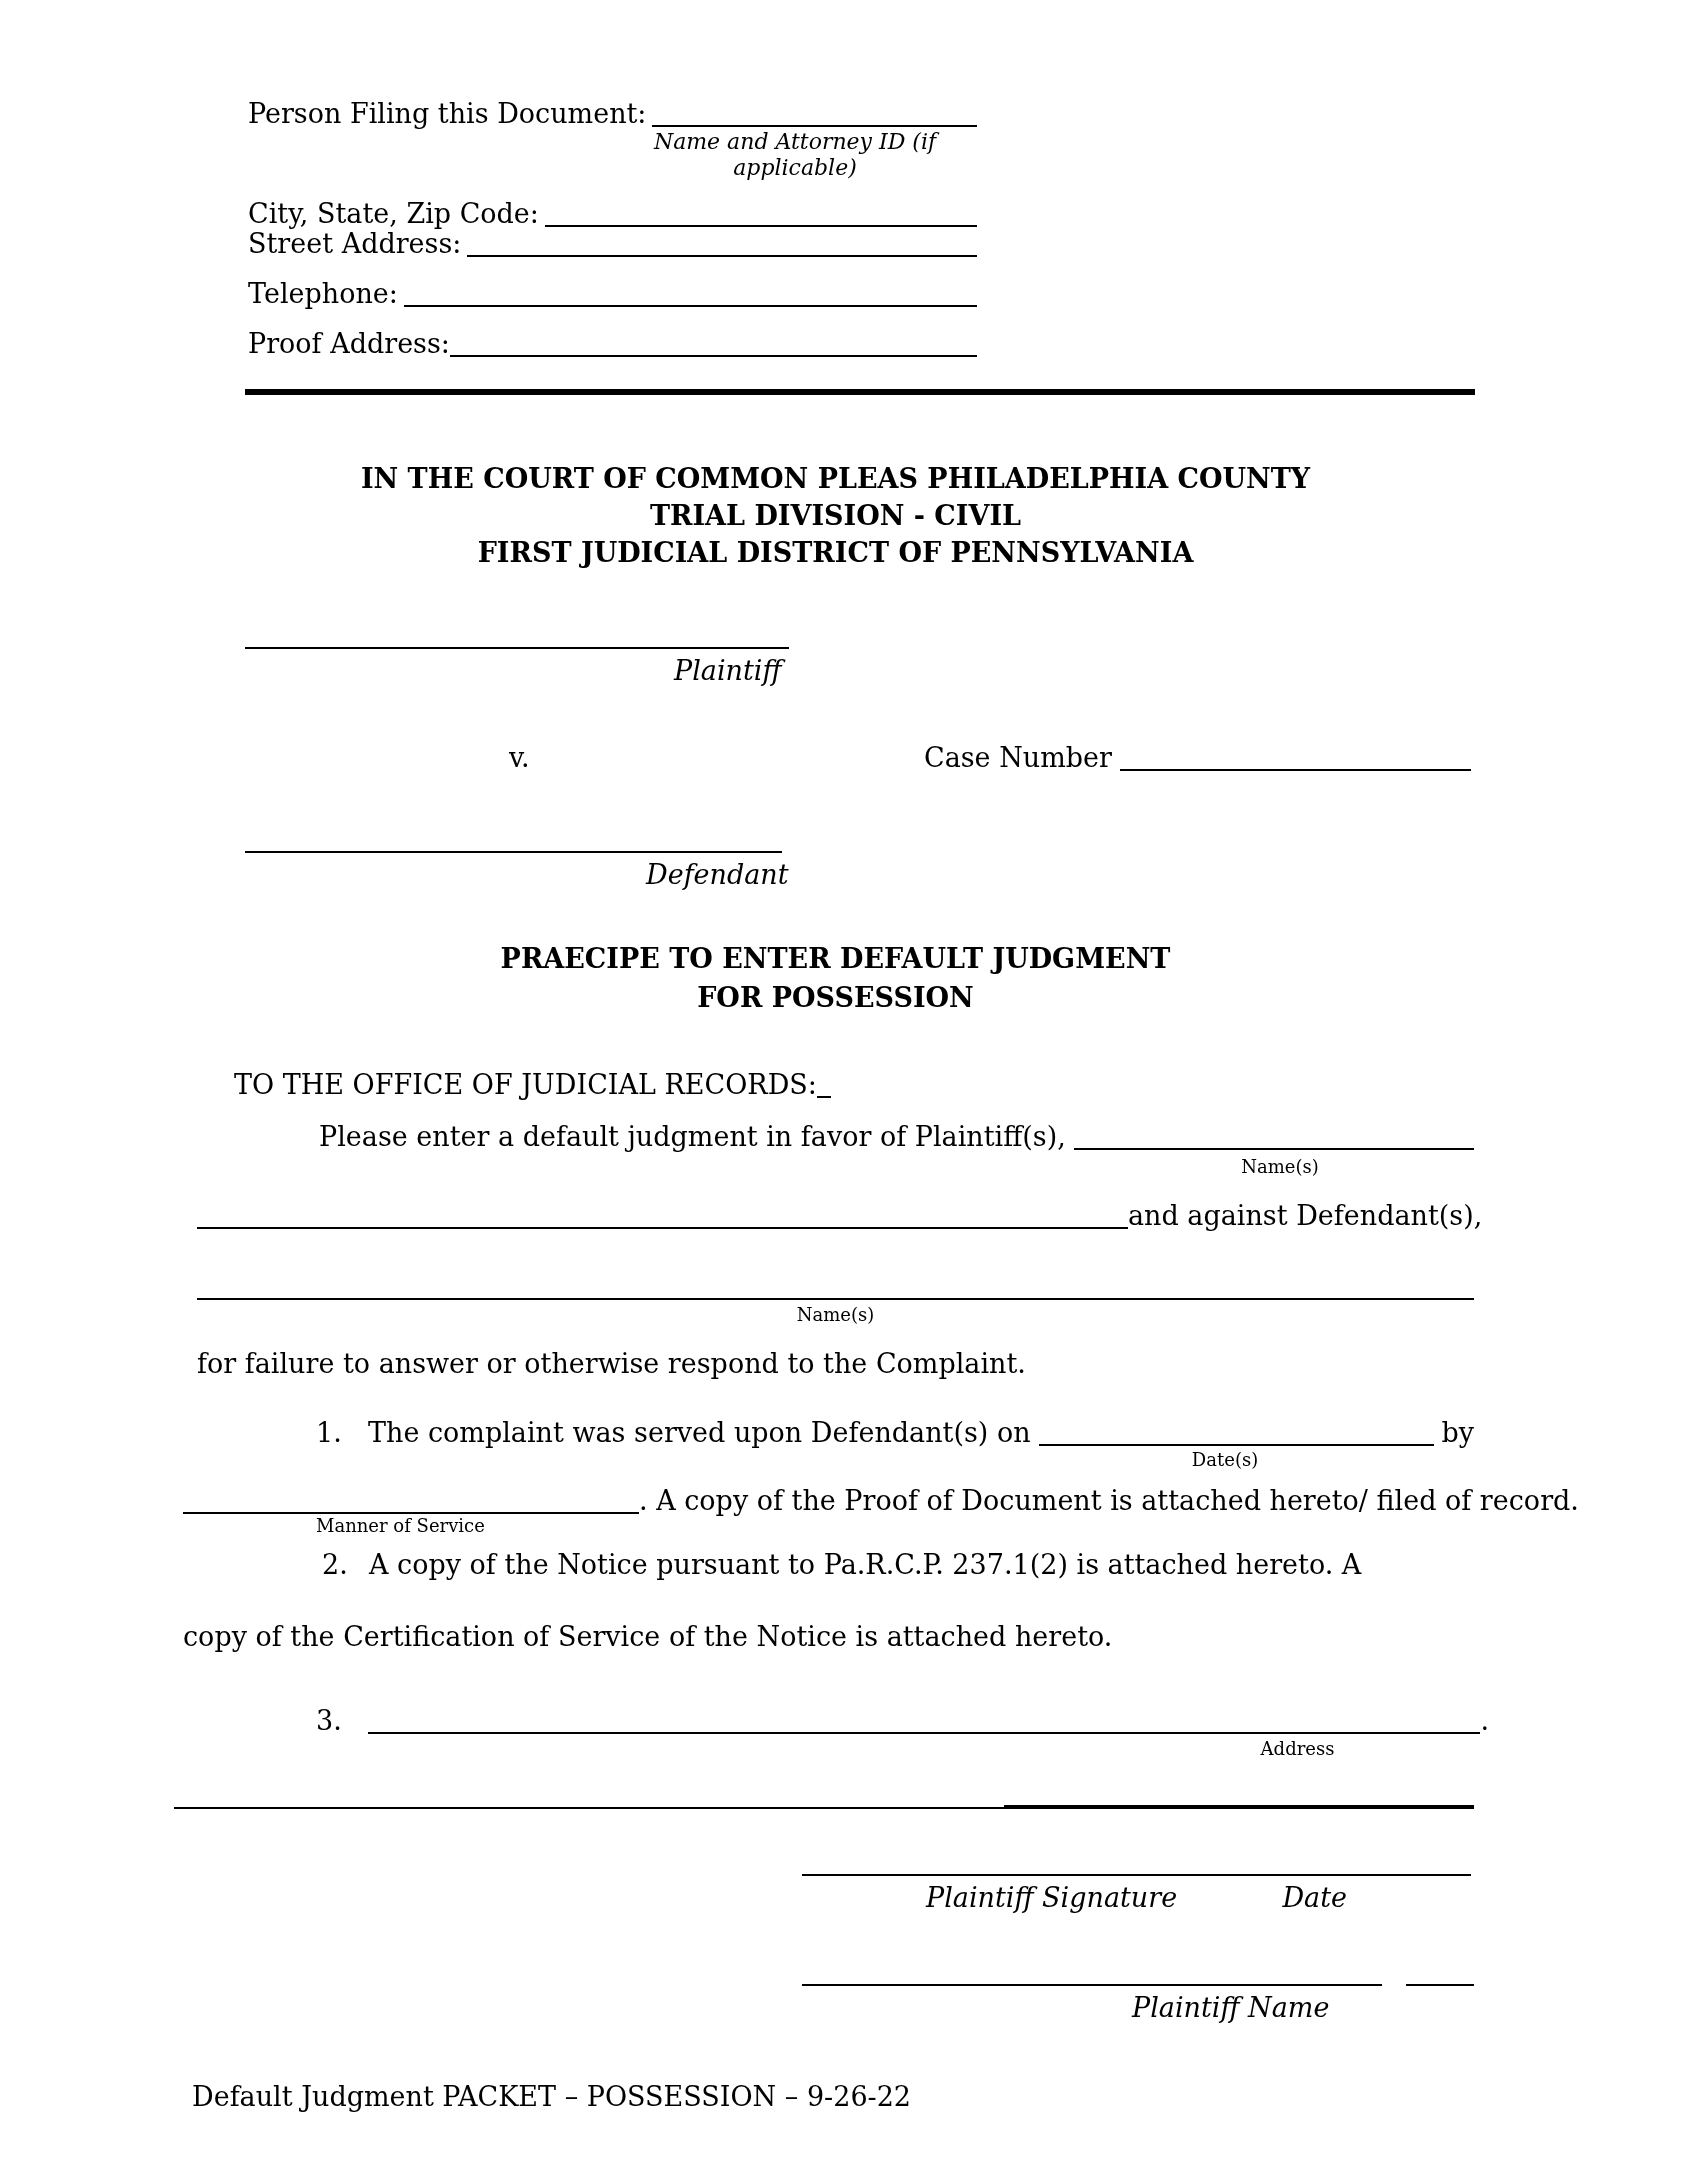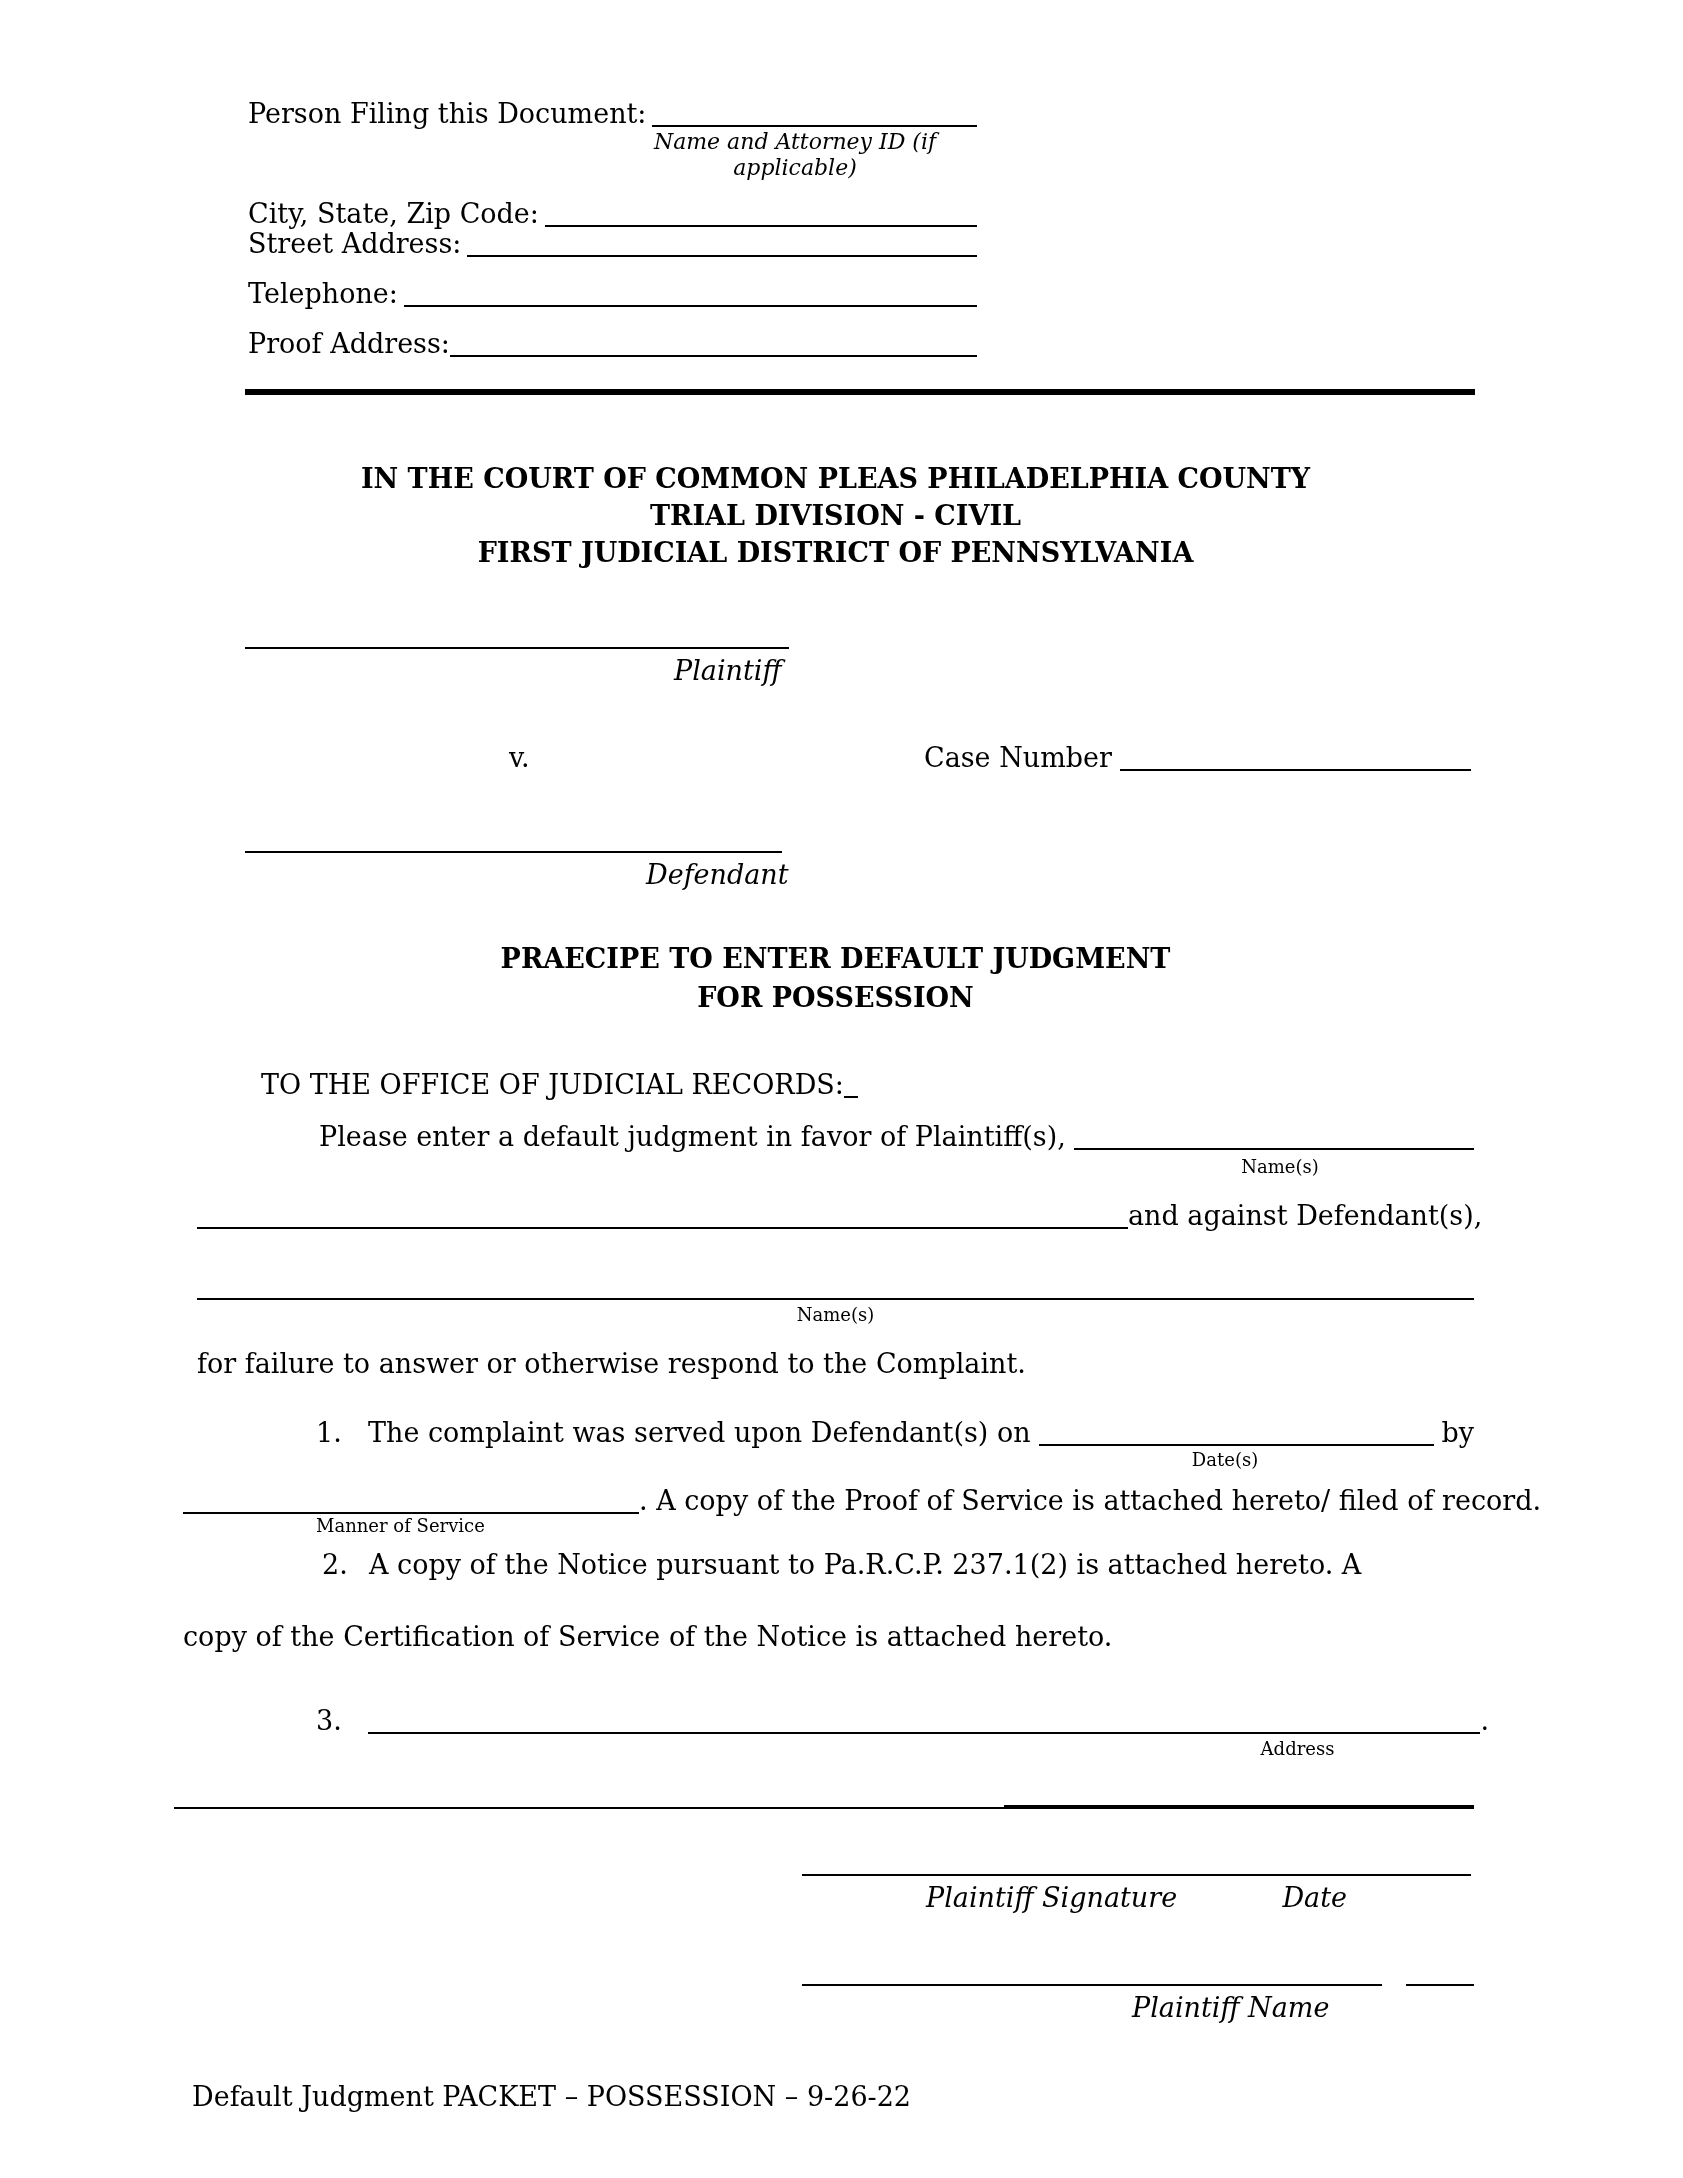--- a/index.html
+++ b/index.html
@@ -100,21 +100,21 @@
   </div>
 
   <div class="hline" style="left:245px;top:851px;width:537px;"></div>
   <div class="abs it" style="left:646px;top:857px;">Defendant</div>
 
   <div class="heading" style="left:197px;top:939px;width:1277px;line-height:39px;">
     <div>PRAECIPE TO ENTER DEFAULT JUDGMENT</div>
     <div>FOR POSSESSION</div>
   </div>
 
-  <div class="abs row" style="left:261px;top:1067px;">
+  <div class="abs row" style="left:234px;top:1067px;">
     <span class="nowrap">TO THE OFFICE OF JUDICIAL RECORDS:</span>
     <span class="blank" style="width:14px;"></span>
   </div>
 
   <div class="abs row" style="left:319px;top:1119px;width:1155px;">
     <span class="nowrap">Please enter a default judgment in favor of Plaintiff(s),</span>
     <span class="blank grow" style="margin-left:8px;"></span>
   </div>
   <div class="hint" style="left:1089px;top:1154px;width:382px;">Name(s)</div>
 
@@ -131,21 +131,21 @@
   <div class="abs row" style="left:316px;top:1415px;width:1158px;">
     <span style="flex:0 0 52px;">1.</span>
     <span class="nowrap">The complaint was served upon Defendant(s) on</span>
     <span class="blank grow" style="margin-left:8px;"></span>
     <span class="nowrap" style="margin-left:7px;">by</span>
   </div>
   <div class="hint" style="left:1027px;top:1447px;width:396px;">Date(s)</div>
 
   <div class="abs row" style="left:183px;top:1483px;">
     <span class="blank" style="width:456px;"></span>
-    <span class="nowrap">. A copy of the Proof of Service is attached hereto/ filed of record.</span>
+    <span class="nowrap">. A copy of the Proof of Document is attached hereto/ filed of record.</span>
   </div>
   <div class="hint" style="left:316px;top:1513px;text-align:left;">Manner of Service</div>
 
   <div class="abs row" style="left:322px;top:1547px;">
     <span style="flex:0 0 47px;">2.</span>
     <span class="nowrap">A copy of the Notice pursuant to Pa.R.C.P. 237.1(2) is attached hereto. A</span>
   </div>
   <div class="abs nowrap" style="left:183px;top:1619px;">copy of the Certification of Service of the Notice is attached hereto.</div>
 
   <div class="abs row" style="left:316px;top:1703px;width:1173px;">

